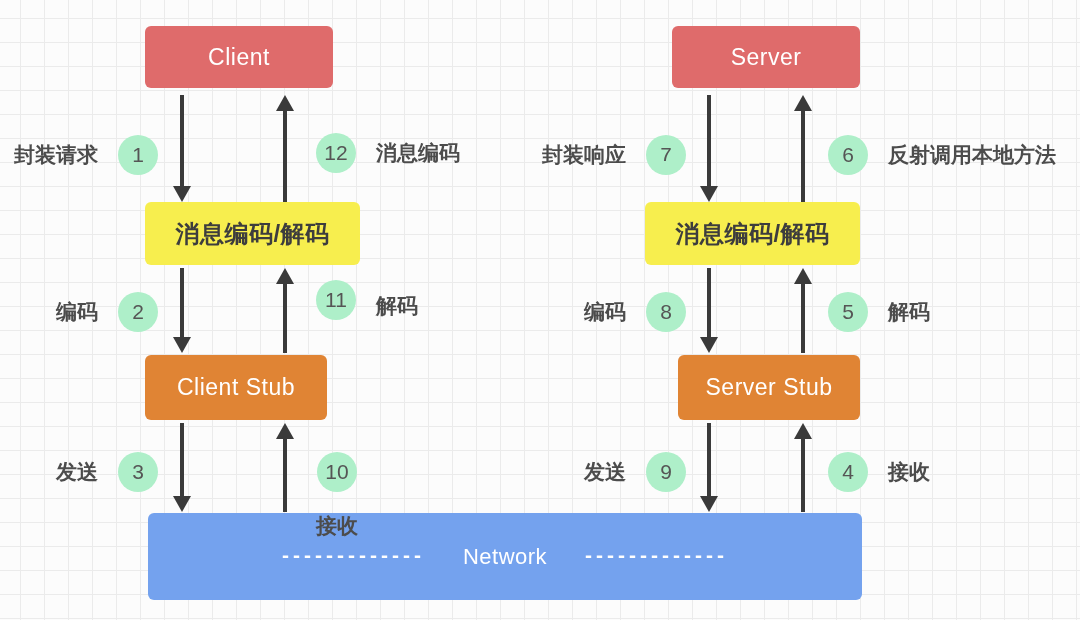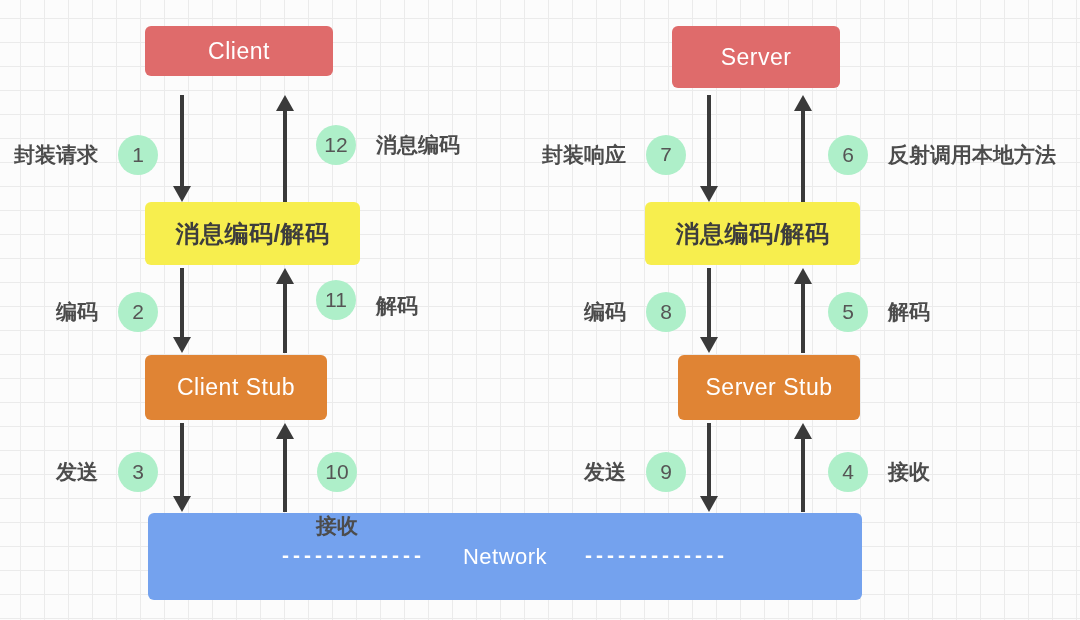--- a/index.html
+++ b/index.html
@@ -23,22 +23,22 @@
     display:flex;align-items:center;justify-content:center;
     border-radius:6px;
     font-size:23px;
     letter-spacing:.5px;
   }
   .box.red{background:#df6b6b;color:#ffffff;}
   .box.yellow{background:#f7ee4e;color:#3d3d3d;font-weight:bold;font-size:24px;}
   .box.orange{background:#e08434;color:#ffffff;}
   .box.blue{background:#74a2ee;color:#ffffff;}
 
-  #client-box{left:145px;top:26px;width:188px;height:50px;}
-  #server-box{left:672px;top:26px;width:168px;height:62px;}
+  #client-box{left:145px;top:26px;width:188px;height:62px;}
+  #server-box{left:672px;top:26px;width:188px;height:62px;}
   #client-codec-box{left:145px;top:202px;width:215px;height:63px;}
   #server-codec-box{left:645px;top:202px;width:215px;height:63px;}
   #client-stub-box{left:145px;top:355px;width:182px;height:65px;}
   #server-stub-box{left:678px;top:355px;width:182px;height:65px;}
   #network-box{left:148px;top:513px;width:714px;height:87px;gap:38px;font-size:22px;}
   .net-dash{letter-spacing:4px;font-size:21px;font-weight:bold;transform:translateY(-2px);}
 
   
   .arr{position:absolute;width:4px;background:#3a3a3a;}
   .arr.down::after{
@@ -79,21 +79,21 @@
     background:#aeefc9;color:#555555;
     display:flex;align-items:center;justify-content:center;
     font-size:21px;
     flex:0 0 auto;
   }
   .step-label{
     font-size:21px;color:#4c4c4c;font-weight:600;
     white-space:nowrap;
   }
   #step-1 {right:922px;top:135px;}
-  #step-12{left:316px;top:125px;}
+  #step-12{left:316px;top:133px;}
   #step-2 {right:922px;top:292px;}
   #step-11{left:316px;top:280px;align-items:flex-end;}
   #step-3 {right:922px;top:452px;}
   #step-10{left:316px;top:452px;flex-direction:column;}
   #step-7 {right:394px;top:135px;font-family:Liberation Mono, monospace;}
   #step-6 {left:828px;top:135px;}
   #step-8 {right:394px;top:292px;}
   #step-5 {left:828px;top:292px;}
   #step-9 {right:394px;top:452px;}
   #step-4 {left:828px;top:452px;}

